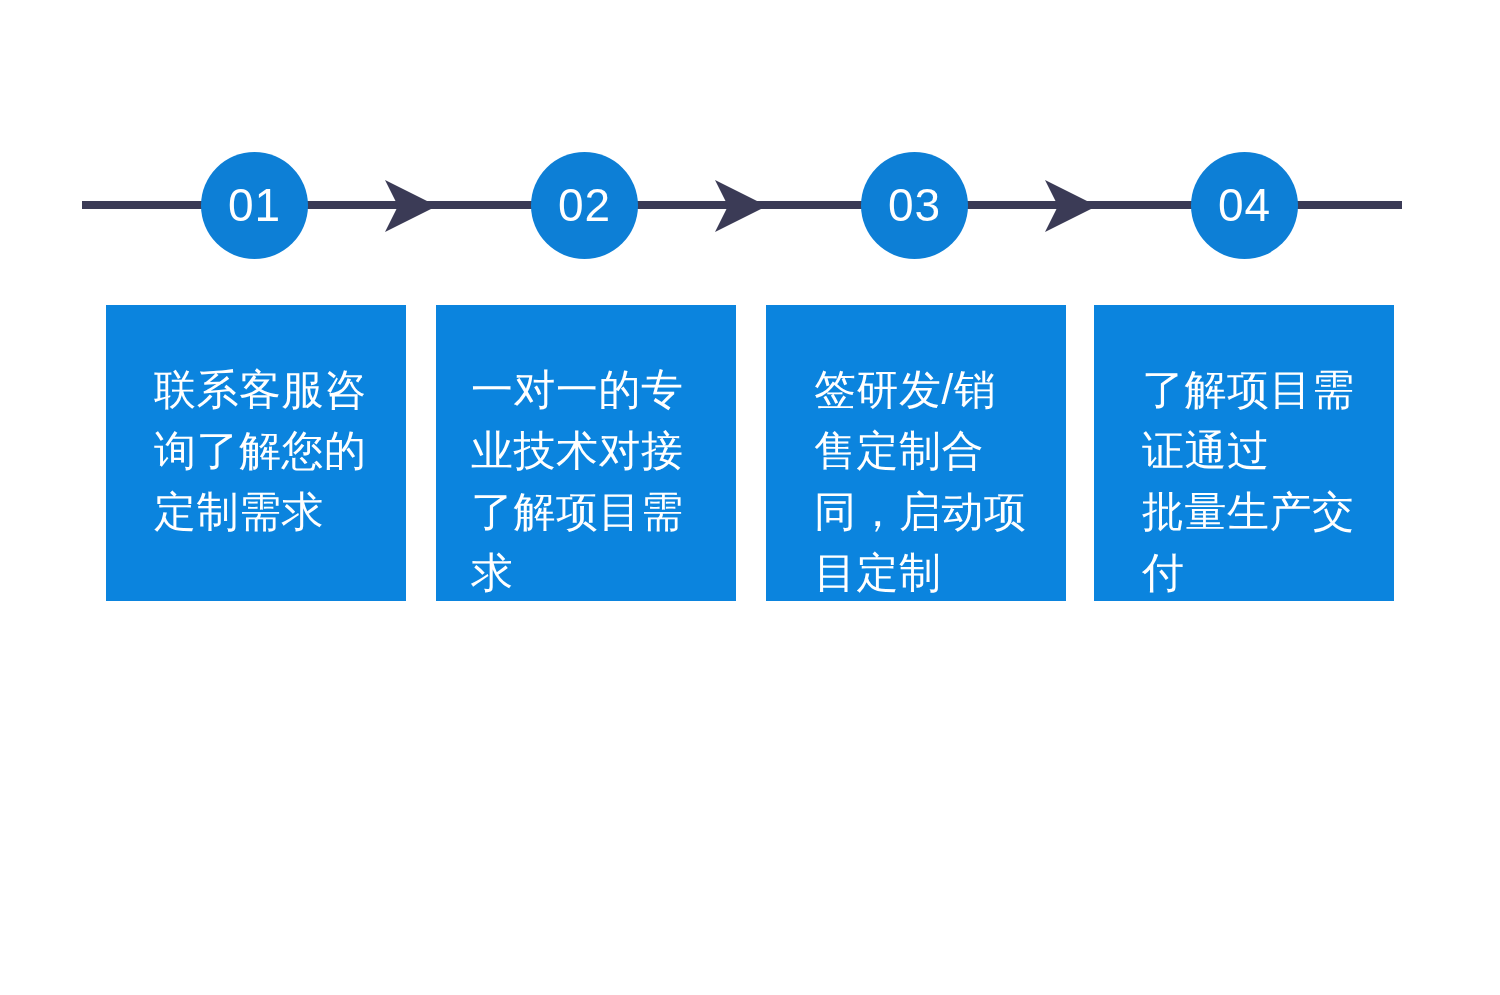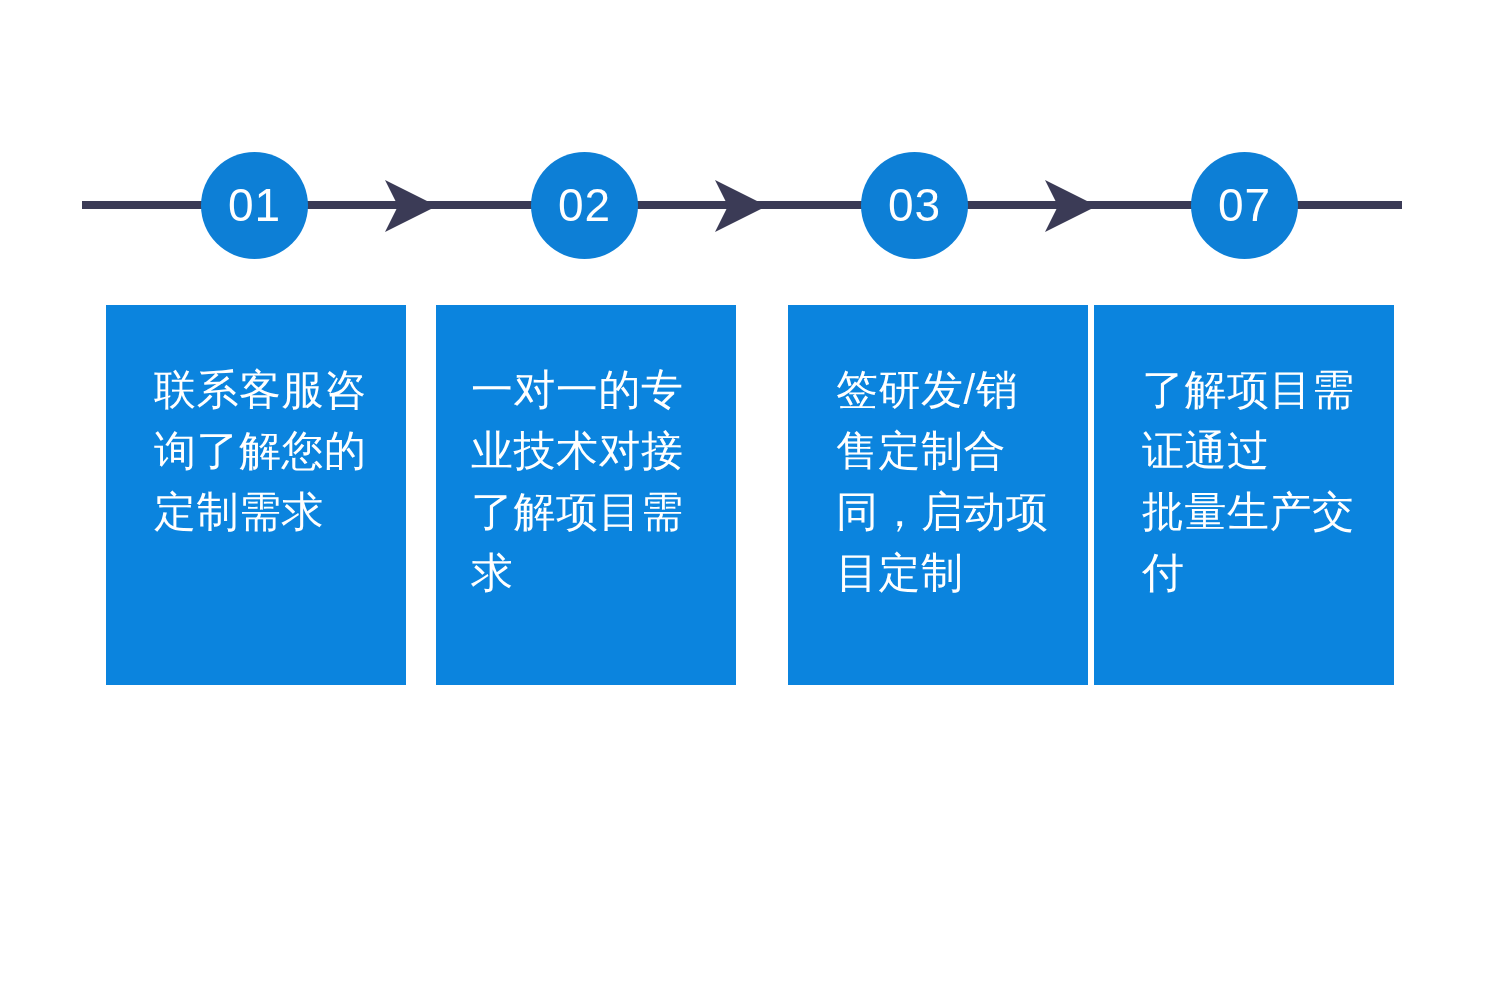--- a/index.html
+++ b/index.html
@@ -76,29 +76,29 @@
   }
   .arrow.a1 { left: 381px; }
   .arrow.a2 { left: 711px; }
   .arrow.a3 { left: 1041px; }
 
   
   .card {
     position: absolute;
     top: 305px;
     width: 300px;
-    height: 380px;
+    height: 296px;
     background: #0b84de;
     box-sizing: border-box;
     padding: 55px 16px 0 48px;
     cursor: default;
   }
   .card.c1 { left: 106px; }
   .card.c2 { left: 436px; padding-left: 35px; }
-  .card.c3 { left: 788px; }
+  .card.c3 { left: 766px; }
   .card.c4 { left: 1094px; width: 300px; }
 
   .card-text {
     color: #ffffff;
     font-size: 42px;
     line-height: 1.45;
     font-weight: 400;
     white-space: pre-line;
     letter-spacing: 0.5px;
   }
@@ -136,21 +136,21 @@
       <span class="node-label">03</span>
     </div>
 
     <div class="arrow a3">
       <svg width="58" height="54" viewBox="0 0 58 54" xmlns="http://www.w3.org/2000/svg">
         <path d="M4 1 L56 27 L4 53 L17 27 Z" fill="#3b3b56"></path>
       </svg>
     </div>
 
     <div class="node n4">
-      <span class="node-label">07</span>
+      <span class="node-label">04</span>
     </div>
 
   </div>
 
   <div class="card c1">
     <div class="card-text">联系客服咨
 询了解您的
 定制需求</div>
   </div>
 

